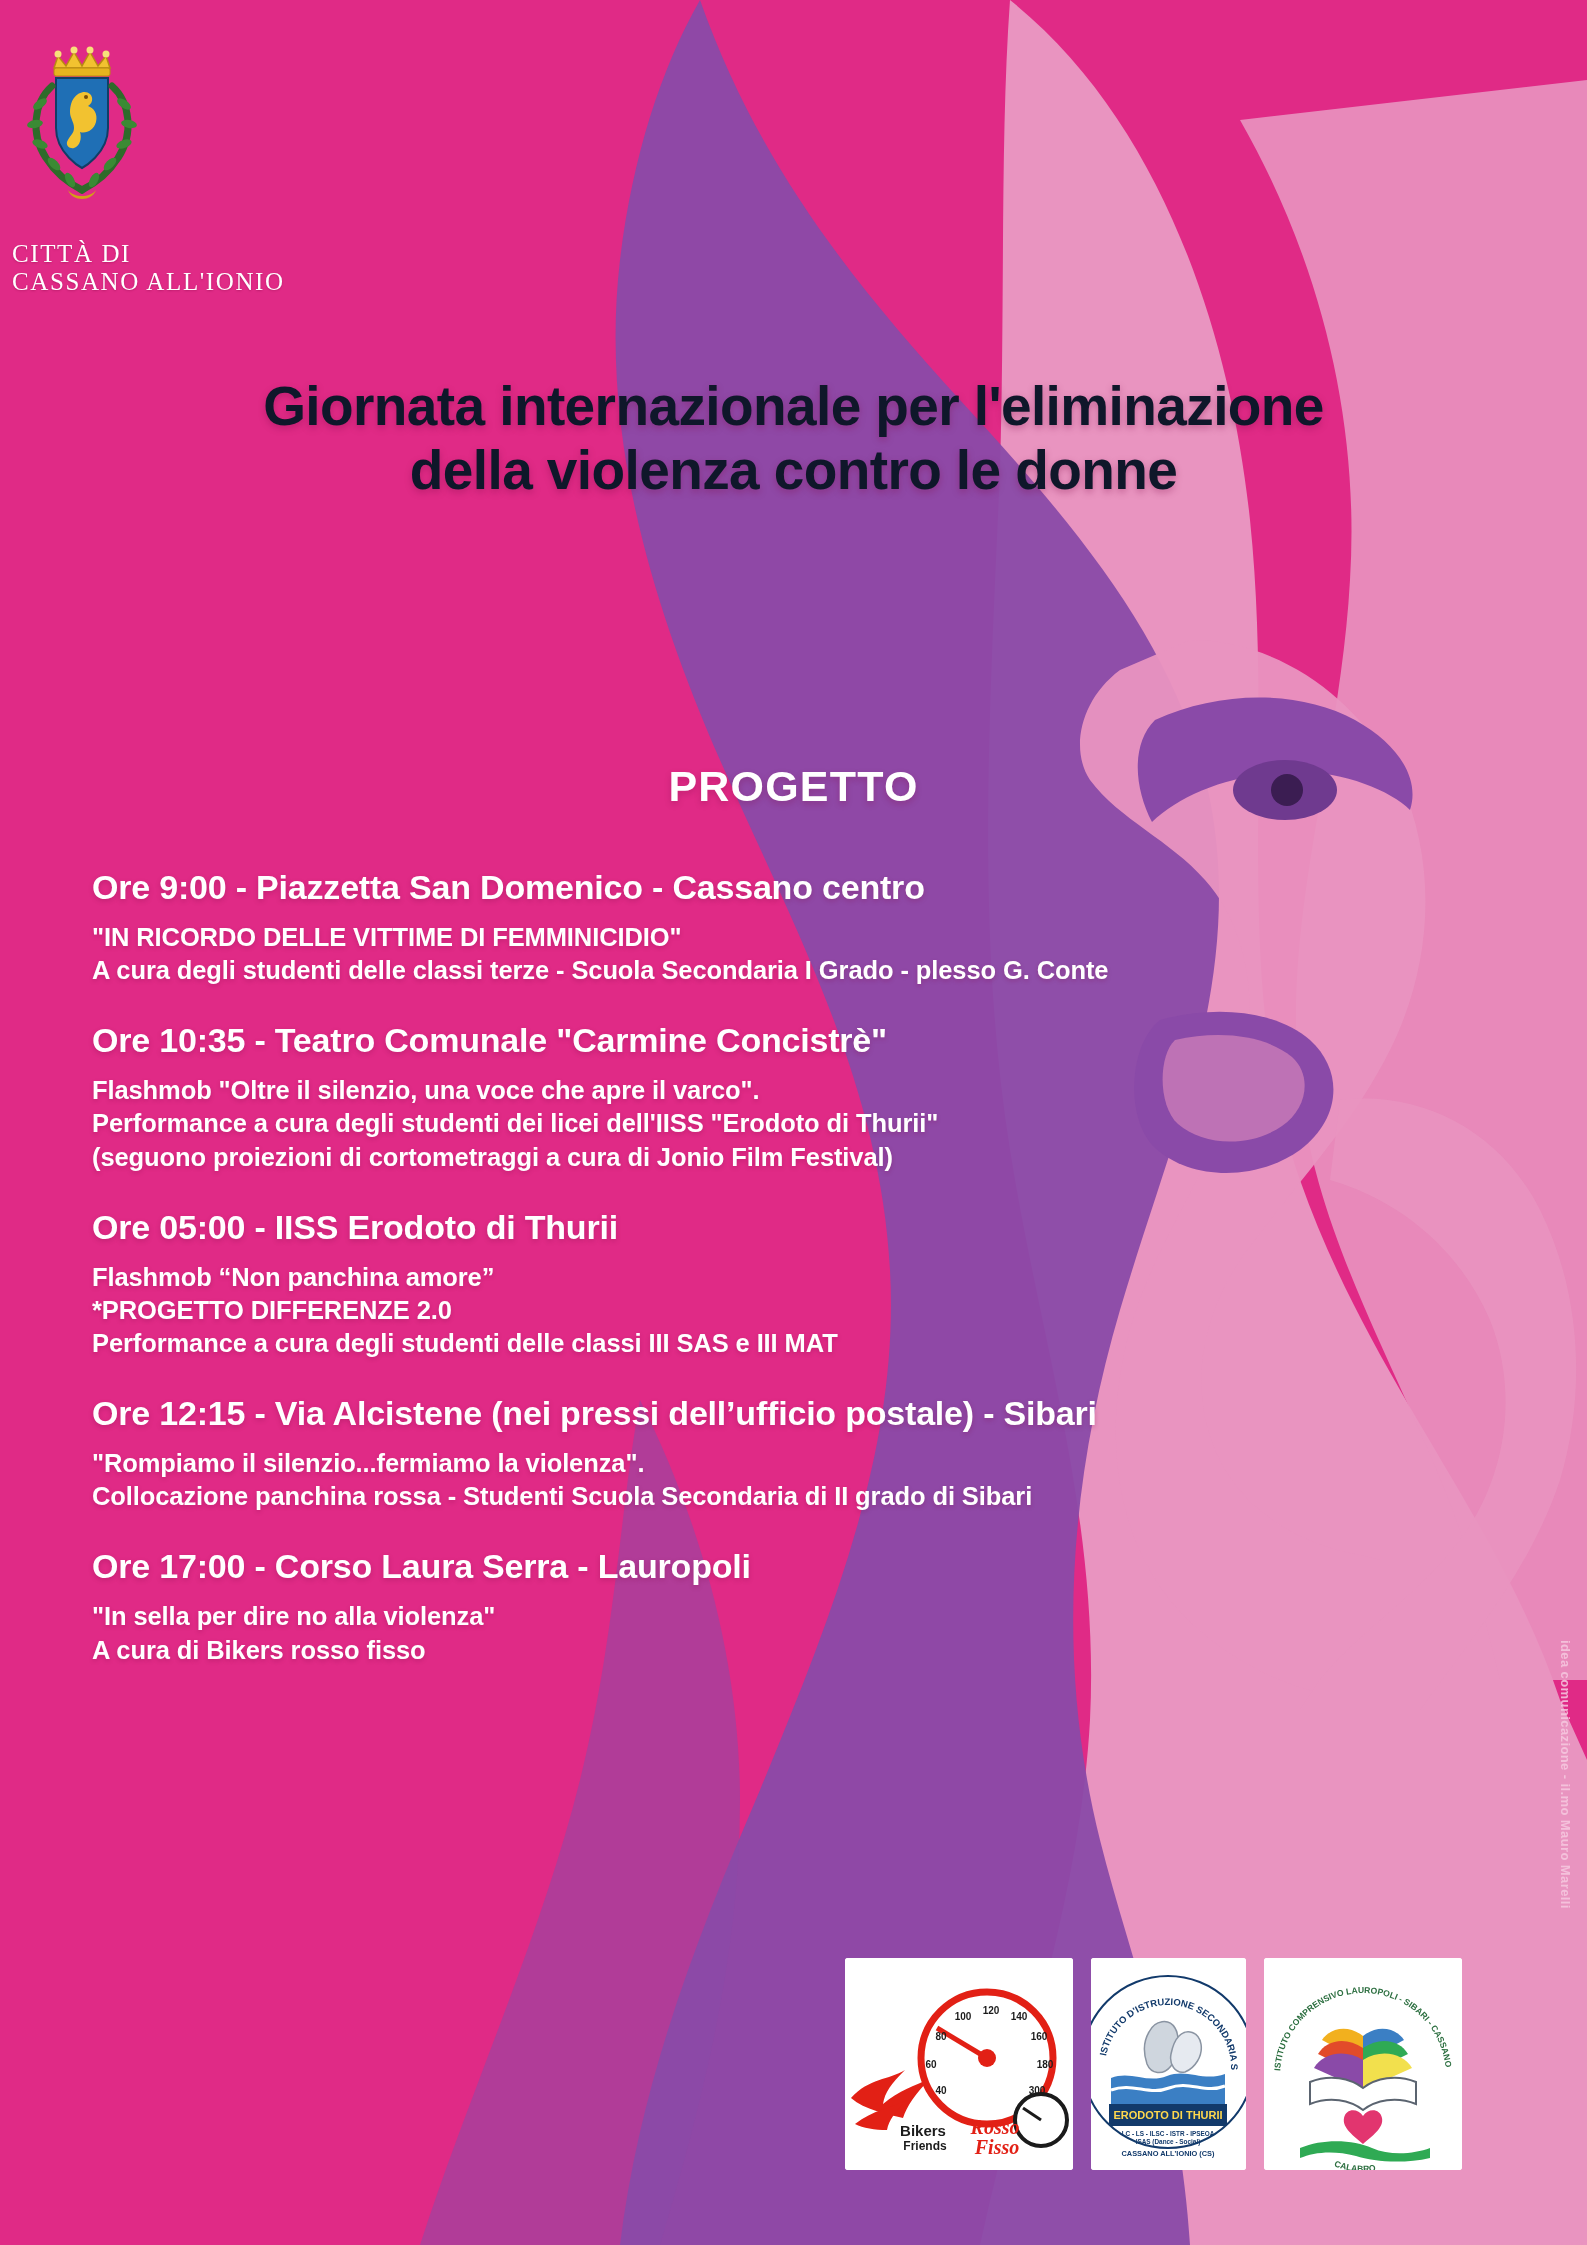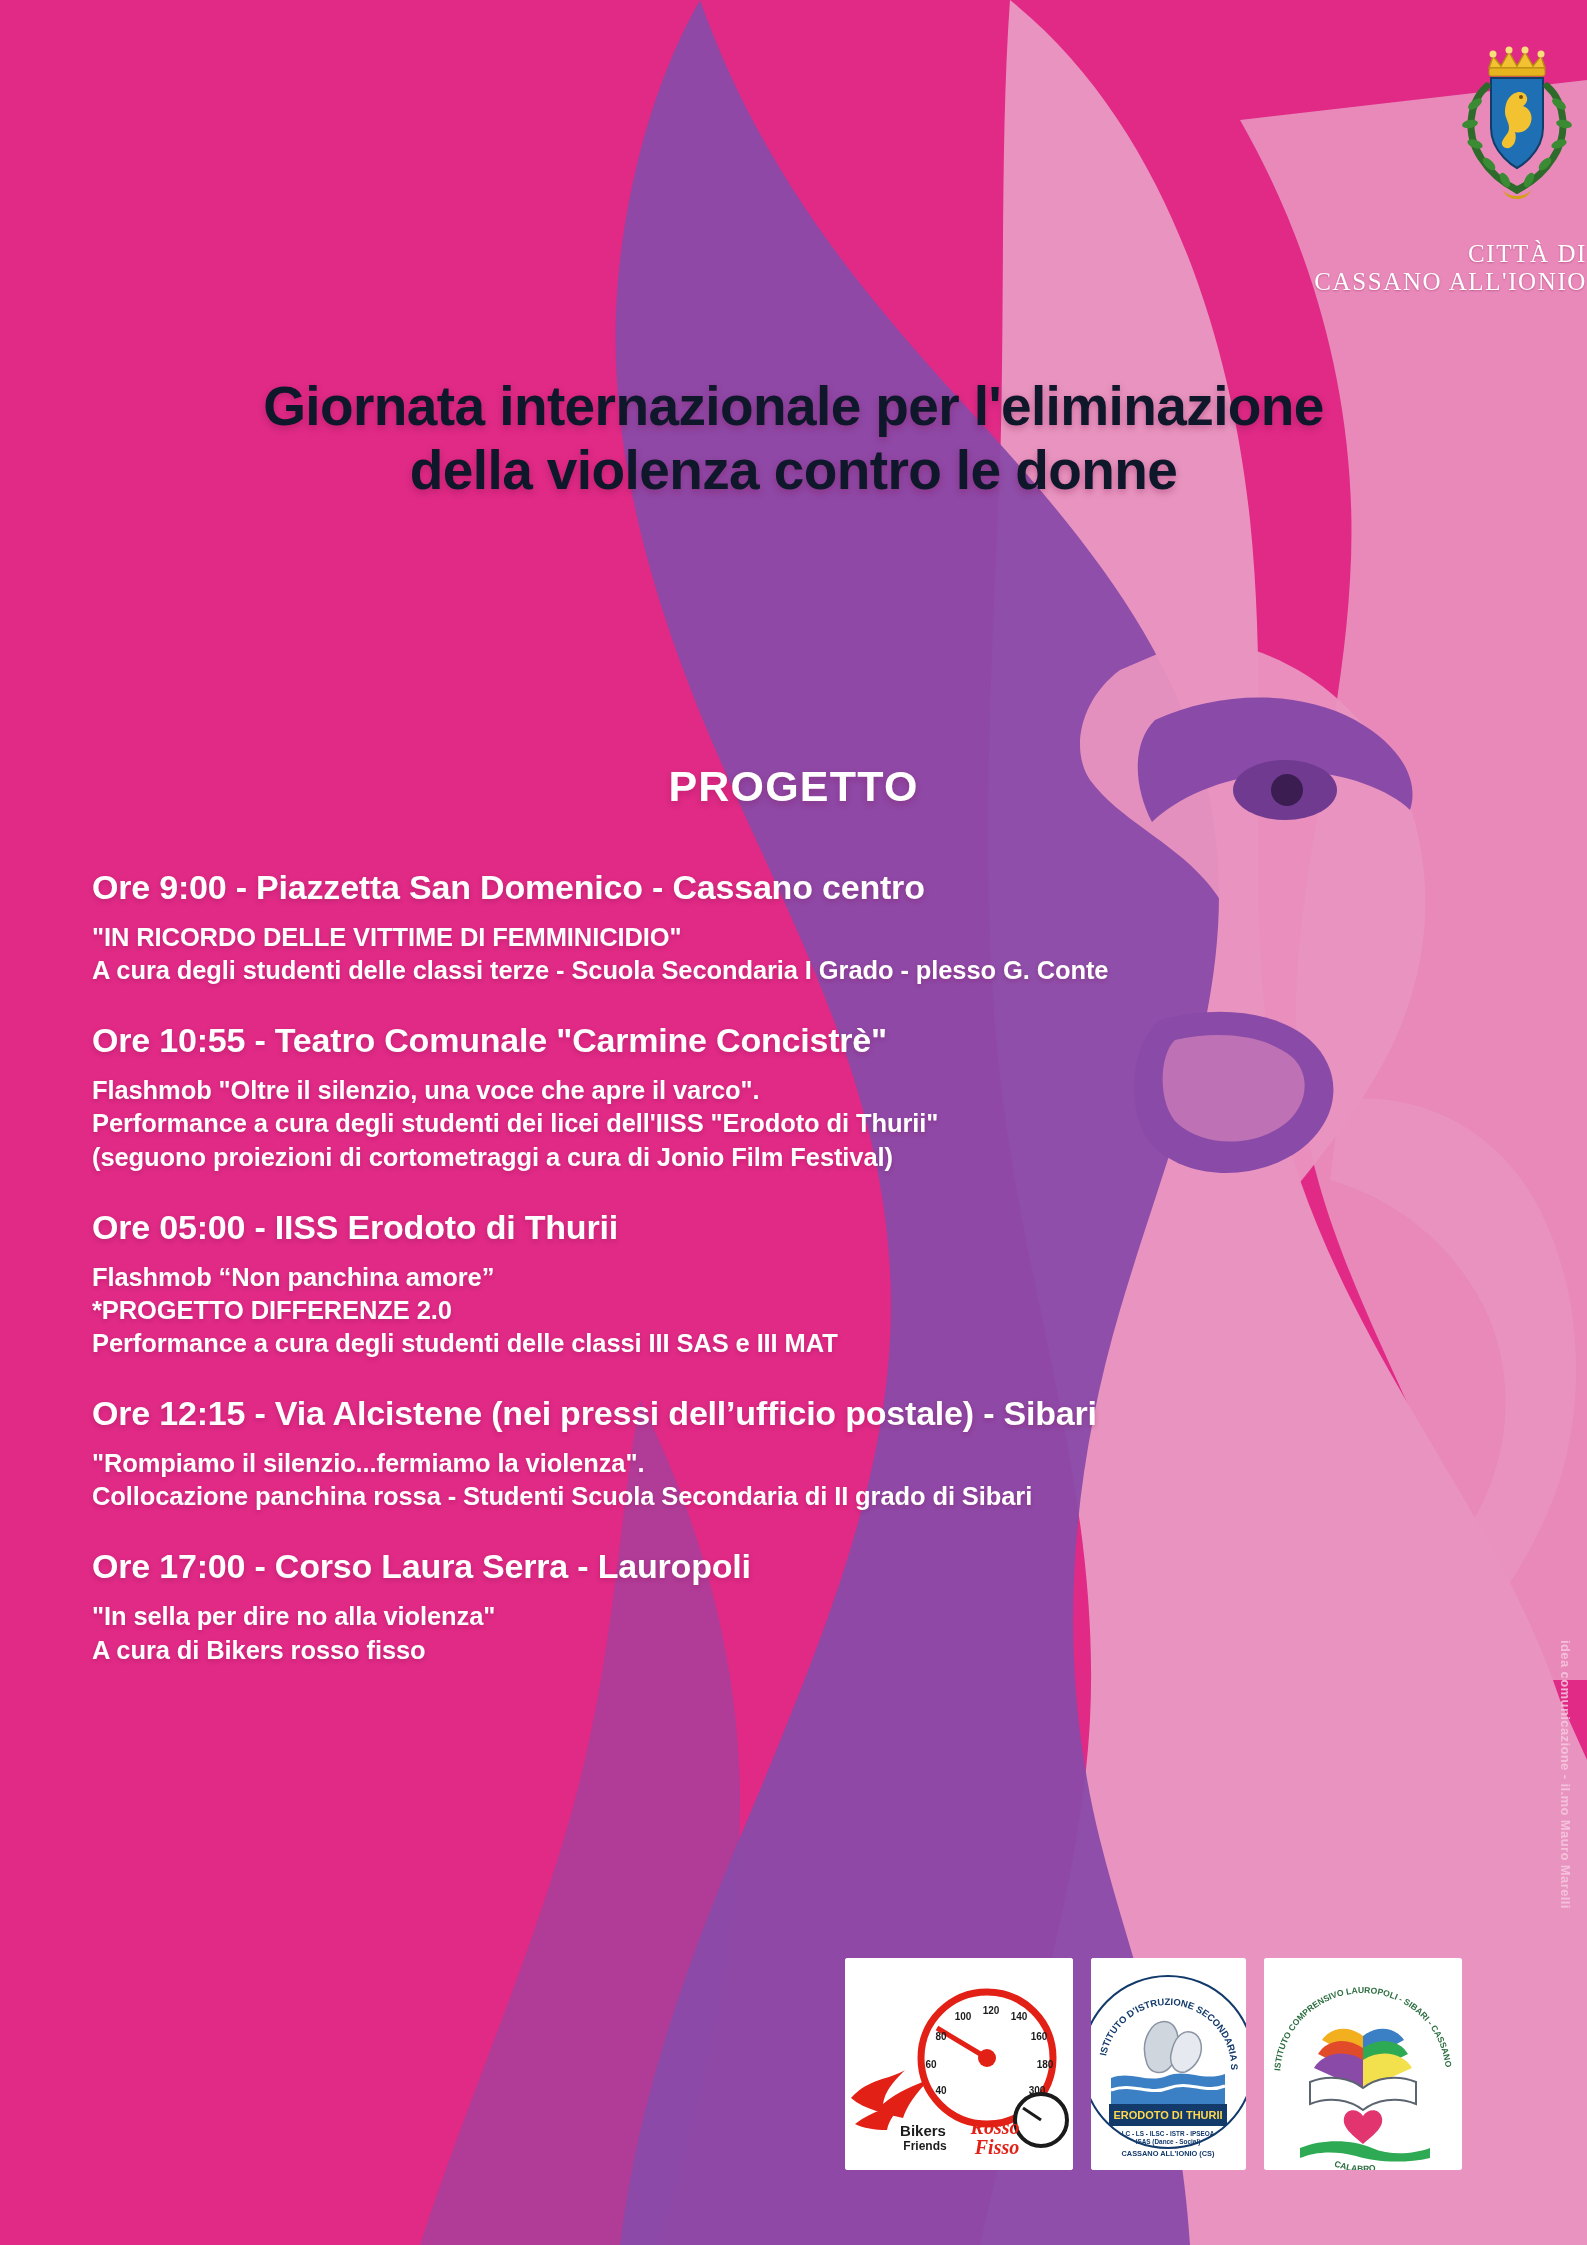--- a/index.html
+++ b/index.html
@@ -33,21 +33,22 @@
     width: 100%;
     height: 100%;
   }
 
   
   .crest-wrap {
     position: absolute;
     top: 42px;
     left: 0;
     width: 100%;
-    text-align: right;
+    text-align: left;
+    padding-left: 12px;
   }
   .crest {
     display: inline-block;
     width: 140px;
     height: 190px;
     position: relative;
   }
   .crest-city {
     margin-top: 4px;
     color: #ffffff;
@@ -251,21 +252,21 @@
 
       <div class="item">
         <div class="item-head">Ore 9:00 - Piazzetta San Domenico - Cassano centro</div>
         <div class="item-lines">
           <div>"IN RICORDO DELLE VITTIME DI FEMMINICIDIO"</div>
           <div>A cura degli studenti delle classi terze - Scuola Secondaria I Grado - plesso G. Conte</div>
         </div>
       </div>
 
       <div class="item">
-        <div class="item-head">Ore 10:55 - Teatro Comunale "Carmine Concistrè"</div>
+        <div class="item-head">Ore 10:35 - Teatro Comunale "Carmine Concistrè"</div>
         <div class="item-lines">
           <div>Flashmob "Oltre il silenzio, una voce che apre il varco".</div>
           <div>Performance a cura degli studenti dei licei dell'IISS "Erodoto di Thurii"</div>
           <div>(seguono proiezioni di cortometraggi a cura di Jonio Film Festival)</div>
         </div>
       </div>
 
       <div class="item">
         <div class="item-head">Ore 05:00 - IISS Erodoto di Thurii</div>
         <div class="item-lines">

